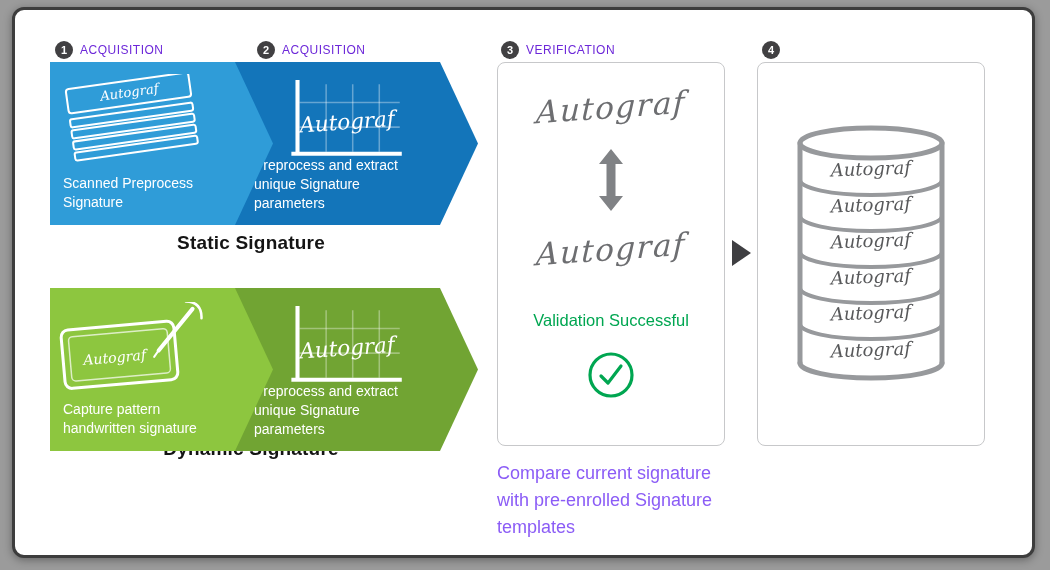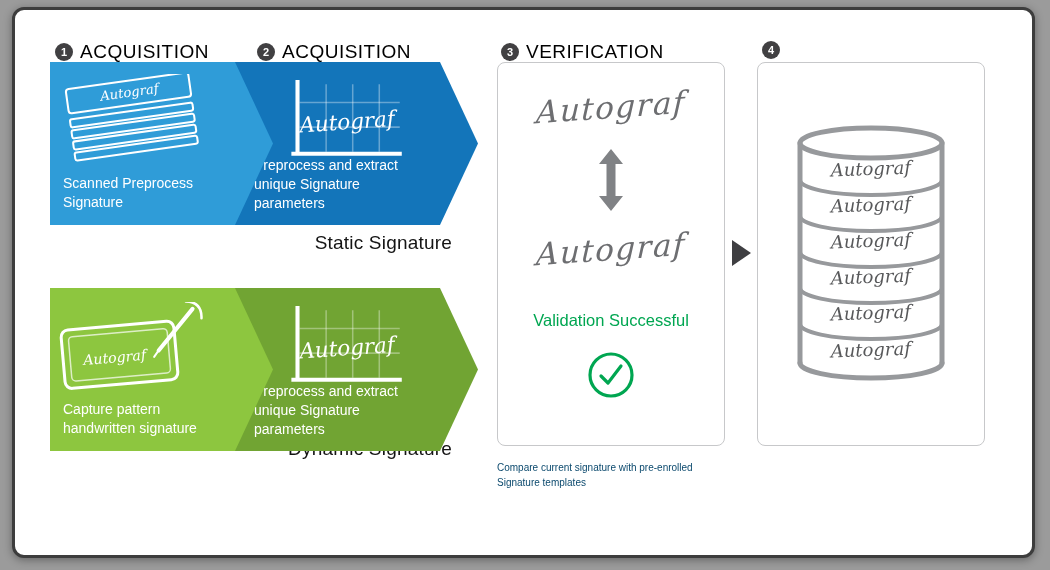--- a/index.html
+++ b/index.html
@@ -5,48 +5,48 @@
   *{box-sizing:border-box;margin:0;padding:0}
   body{font-family:"Liberation Sans","DejaVu Sans",sans-serif;background:#9b9b9b}
   .canvas{position:relative;width:1050px;height:570px;background:#9b9b9b;overflow:hidden}
   .card{position:absolute;left:12px;top:7px;width:1023px;height:551px;background:#fff;
         border:3px solid #3d3d3d;border-radius:12px;box-shadow:0 2px 8px rgba(0,0,0,.35)}
 
   
   .step{position:absolute;top:31px;display:flex;align-items:center;gap:7px}
   .badge{width:18px;height:18px;border-radius:50%;background:#414042;color:#fff;font-size:11px;
          font-weight:bold;display:flex;align-items:center;justify-content:center;flex:0 0 18px}
-  .step-label{font-size:19px;color:#000000;letter-spacing:.5px;white-space:nowrap}
+  .step-label{font-size:12px;color:#6d28d9;letter-spacing:.5px;white-space:nowrap}
 
   
   .arrow{position:absolute;height:163px;
          clip-path:polygon(0 0,calc(100% - 38px) 0,100% 50%,calc(100% - 38px) 100%,0 100%)}
   .blue-light{background:#2f9cd8;z-index:2}
   .blue-dark{background:#1375ba;z-index:1}
   .green-light{background:#8dc63f;z-index:2}
   .green-dark{background:#71a433;z-index:1}
   .arrow-text{position:absolute;left:13px;right:46px;bottom:13px;color:#fff;font-size:14px;line-height:1.35}
   .seg-dark .arrow-text{left:19px;right:54px;bottom:12px}
   .icon-abs{position:absolute}
 
-  .row-label{position:absolute;left:35px;width:402px;text-align:right;font-size:19px;
-             color:#141414;font-weight:400;letter-spacing:.2px}
+  .row-label{position:absolute;left:35px;width:402px;text-align:center;font-size:19px;
+             color:#141414;font-weight:700;letter-spacing:.2px}
 
   
   .panel{position:absolute;top:52px;width:228px;height:384px;background:#fff;
          border:1px solid #c7c8ca;border-radius:8px}
   .panel-center{position:absolute;left:0;right:0;text-align:center}
 
   .sig{font-family:"DejaVu Serif","Liberation Serif",serif;font-style:italic;color:#6d6e71;
        letter-spacing:1.5px;display:inline-block;transform:rotate(-4deg) skewX(-6deg)}
   .sig-large{font-size:31px}
 
   .validation{color:#00a651;font-size:16.5px}
 
-  .caption{position:absolute;font-size:10px;color:#0c4a6e;line-height:1.5}
+  .caption{position:absolute;font-size:18px;color:#8b5cf6;line-height:1.5}
 
   .tri{position:absolute;width:0;height:0;border-top:13px solid transparent;
        border-bottom:13px solid transparent;border-left:19px solid #3f3f42}
 
   svg{display:block}
 </style>
 </head>
 <body>
 
 <div class="canvas">

